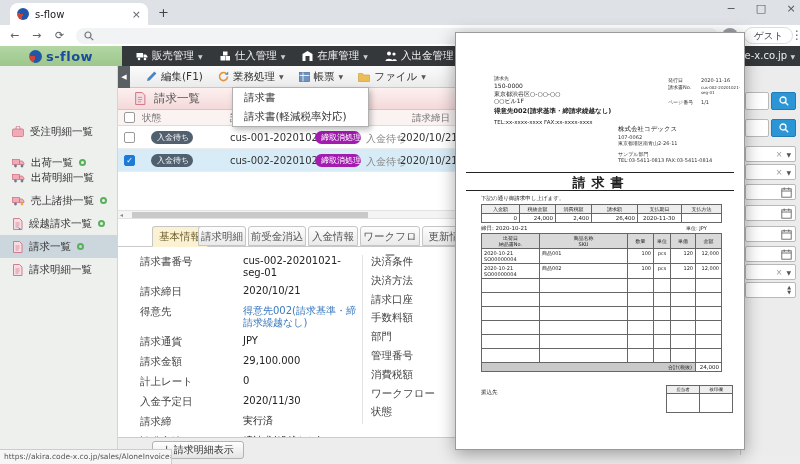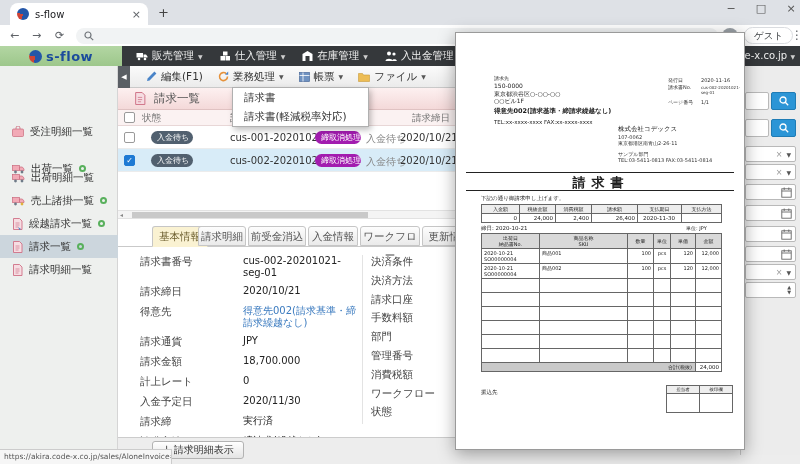--- a/index.html
+++ b/index.html
@@ -287,21 +287,21 @@
   <div class="sidebar">
     <div class="side-item" style="top:54px;">
       <span>
           <svg width="12" height="11" viewBox="0 0 12 11">
             <rect x="0.5" y="3" width="11" height="7.5" rx="1" fill="#f2aab6" stroke="#c96a7c" stroke-width="0.7"></rect>
             <path d="M4 3V2a2 2 0 0 1 4 0v1" stroke="#c96a7c" fill="none" stroke-width="0.8"></path>
           </svg>
         </span>
       <span>受注明細一覧</span>
     </div>
-    <div class="side-item" style="top:91px;align-items:center;">
+    <div class="side-item" style="top:85px;align-items:center;">
       <span>
           <svg width="13" height="11" viewBox="0 0 13 11">
             <rect x="0.5" y="2.5" width="7" height="5" fill="#f2aab6" stroke="#c96a7c" stroke-width="0.7"></rect>
             <path d="M7.5 4h2.8l1.7 2v1.5H7.5z" fill="#f2aab6" stroke="#c96a7c" stroke-width="0.7"></path>
             <circle cx="3.5" cy="9" r="1.4" fill="#6f7b88"></circle>
             <circle cx="10" cy="9" r="1.4" fill="#6f7b88"></circle>
           </svg>
         </span>
       <span>出荷一覧</span>
       <span class="side-badge"></span>
@@ -420,21 +420,21 @@
     <div class="form-row">
       <span class="form-label">得意先</span>
       <span class="form-value link">得意先002(請求基準・締請求繰越なし)</span>
     </div>
     <div class="form-row">
       <span class="form-label">請求通貨</span>
       <span class="form-value">JPY</span>
     </div>
     <div class="form-row">
       <span class="form-label">請求金額</span>
-      <span class="form-value">18,700.000</span>
+      <span class="form-value">29,100.000</span>
     </div>
     <div class="form-row">
       <span class="form-label">計上レート</span>
       <span class="form-value">0</span>
     </div>
     <div class="form-row">
       <span class="form-label">入金予定日</span>
       <span class="form-value">2020/11/30</span>
     </div>
     <div class="form-row">

